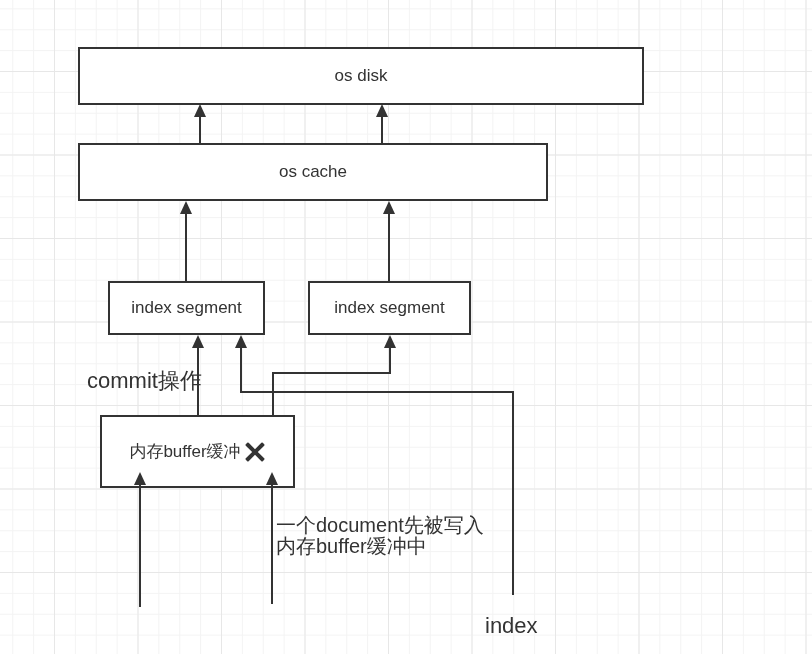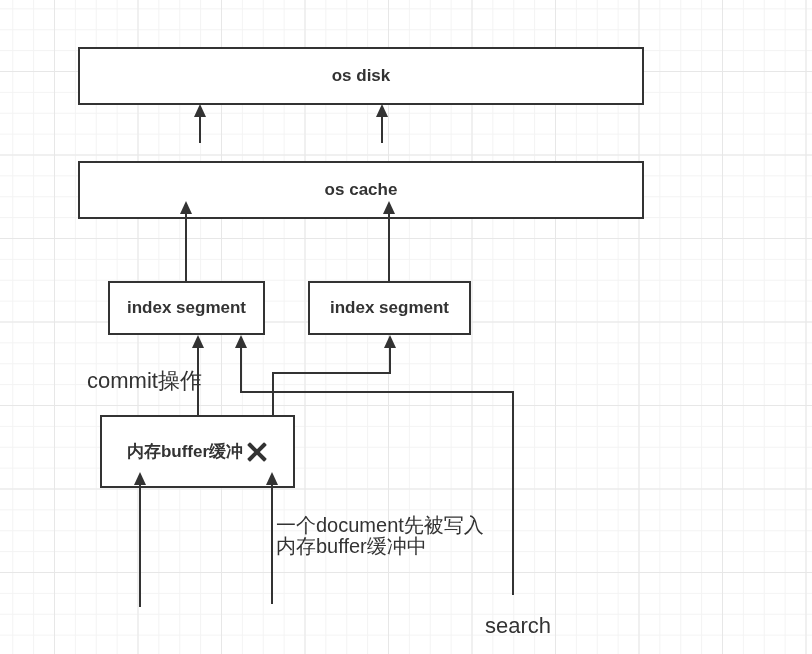--- a/index.html
+++ b/index.html
@@ -27,24 +27,23 @@
     position: absolute;
     box-sizing: border-box;
     border: 2px solid #333333;
     background: #ffffff;
     display: flex;
     align-items: center;
     justify-content: center;
     font-size: 17px;
     color: #333333;
     white-space: nowrap;
-    font-weight: bold;
   }
   #os-disk   { left: 78px;  top: 47px;  width: 566px; height: 58px; }
-  #os-cache  { left: 78px;  top: 161px; width: 566px; height: 58px; align-items: center; }
+  #os-cache  { left: 78px;  top: 143px; width: 470px; height: 58px; align-items: center; }
   #index-segment-left  { left: 108px; top: 281px; width: 157px; height: 54px; }
   #index-segment-right { left: 308px; top: 281px; width: 163px; height: 54px; }
   #memory-buffer { left: 100px; top: 415px; width: 195px; height: 73px; }
 
   .vline, .hline {
     position: absolute;
     background: #333333;
   }
   .vline { width: 2px; }
   .hline { height: 2px; }
@@ -159,15 +158,15 @@
     <div class="head-up" style="left:266px; top:472px;"></div>
   </div>
 
   <div class="note" id="commit-note" style="left:87px; top:366px;">commit操作</div>
 
   <div class="note" id="document-note" style="left:276px; top:515px;">
     <div>一个document先被写入</div>
     <div>内存buffer缓冲中</div>
   </div>
 
-  <div class="note" id="search-note" style="left:485px; top:613px;">search</div>
+  <div class="note" id="search-note" style="left:485px; top:613px;">index</div>
 
 </div>
 
 </body></html>

